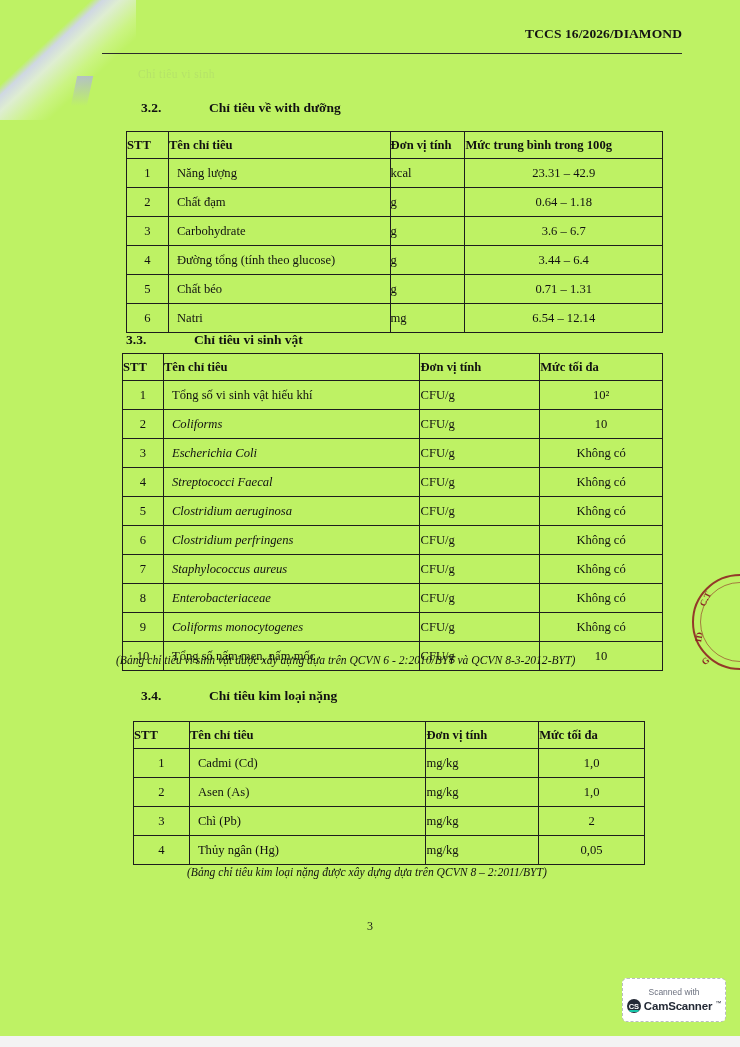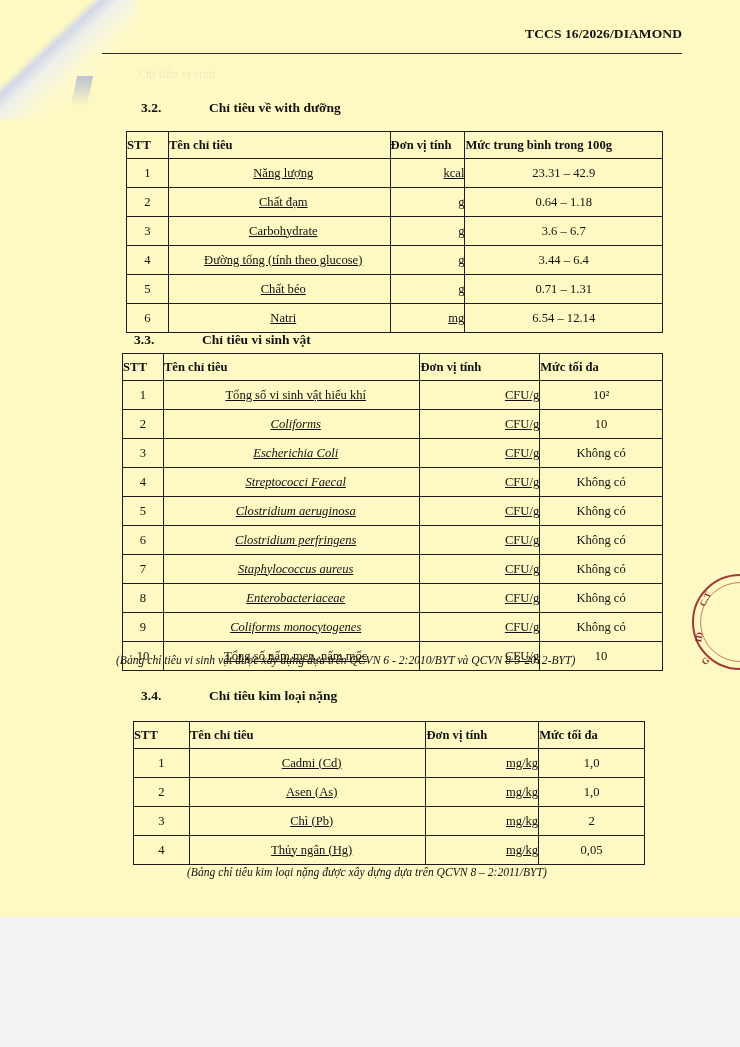--- a/index.html
+++ b/index.html
@@ -6,22 +6,22 @@
     margin: 0;
     padding: 0;
     background: #f3f3f3;
   }
   body {
     font-family: "Liberation Serif", "DejaVu Serif", serif;
   }
   .page {
     position: relative;
     width: 740px;
-    height: 917px;
-    background: #fef9c3;
+    height: 1036px;
+    background: #bef264;
     overflow: hidden;
   }
 
   
   .corner-fold {
     position: absolute;
     top: -10px;
     left: -14px;
     width: 150px;
     height: 130px;
@@ -101,22 +101,22 @@
   }
   table.doc-table thead th {
     font-weight: bold;
     text-align: left;
     height: 26px;
   }
   table.doc-table tbody td {
     height: 28px;
   }
   .c-stt  { text-align: center; }
-  .c-name { text-align: center; padding-left: 8px !important; text-decoration: underline; }
-  .c-unit { text-align: right; text-decoration: underline; }
+  .c-name { text-align: left; padding-left: 8px !important; }
+  .c-unit { text-align: left; }
   .c-val  { text-align: center; }
   .ital   { font-style: italic; }
 
   .tbl-caption {
     position: absolute;
     font-style: italic;
     font-size: 11.6px;
     color: #121212;
     white-space: nowrap;
   }
@@ -288,21 +288,21 @@
         </tr>
         <tr>
           <td class="c-stt">6</td>
           <td class="c-name">Natri</td>
           <td class="c-unit">mg</td>
           <td class="c-val">6.54 – 12.14</td>
         </tr>
       </tbody>
   </table>
 
-  <div class="sec-head" style="left:134px; top:332px;">
+  <div class="sec-head" style="left:126px; top:332px;">
     <span class="num" style="width:68px;">3.3.</span><span class="ttl">Chỉ tiêu vi sinh vật</span>
   </div>
 
   <table class="doc-table" id="tbl-microbio" style="left:122px; top:353px; width:541px;">
     <colgroup>
       <col style="width:41px">
         <col style="width:257px">
         <col style="width:120px">
         <col style="width:123px">
     </colgroup>

